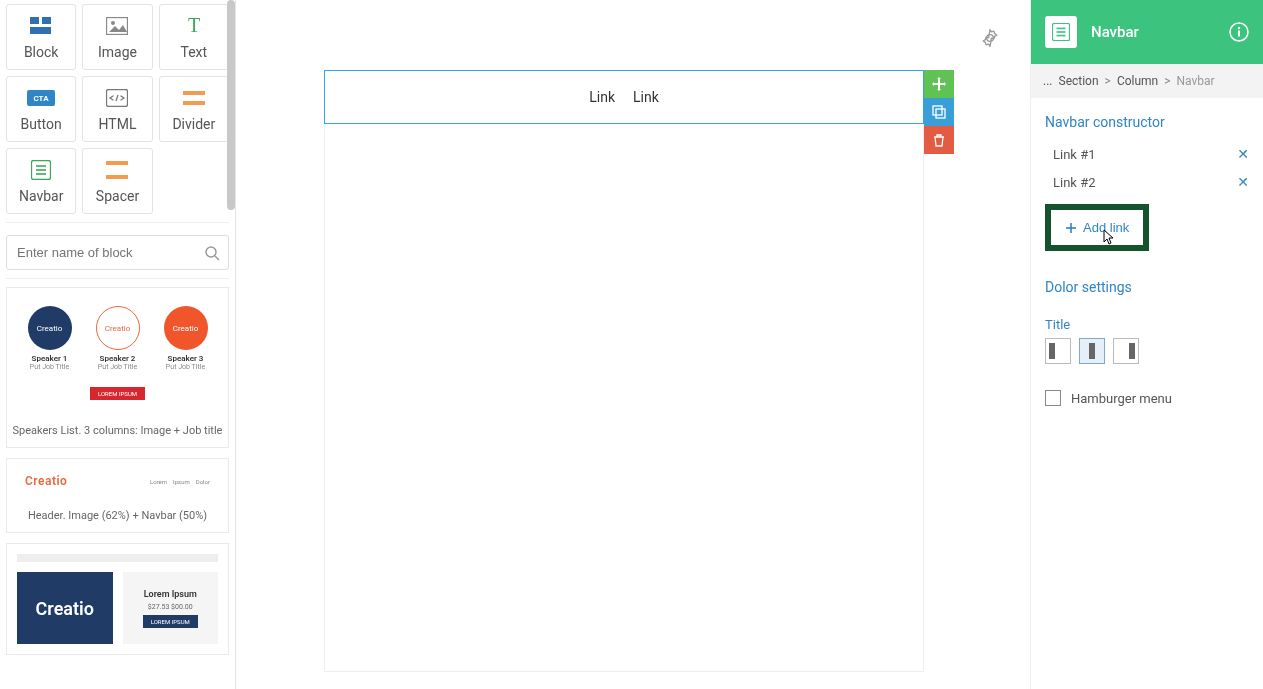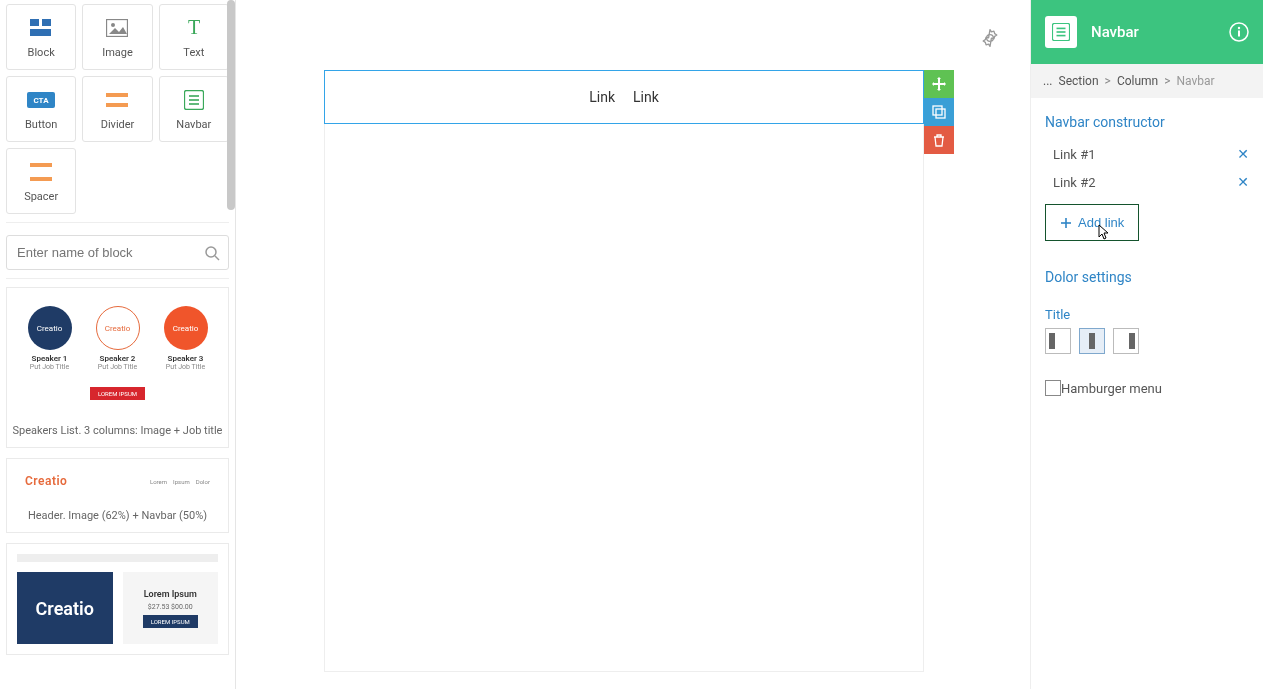--- a/index.html
+++ b/index.html
@@ -48,21 +48,21 @@
     height: 66px;
     display: flex;
     flex-direction: column;
     align-items: center;
     justify-content: center;
     gap: 6px;
     cursor: pointer;
     background: #fff;
   }
   .tool-tile .icon { height: 24px; display:flex; align-items:center; justify-content:center; }
-  .tool-tile .lbl { font-size: 11px; color: #555; }
+  .tool-tile .lbl { font-size: 14px; color: #555; }
 
   .search-block {
     margin: 12px 0 8px;
   }
   .search-wrap {
     position: relative;
     border: 1px solid #ddd;
     border-radius: 3px;
     background:#fff;
   }
@@ -229,21 +229,21 @@
     font-size: 13px;
     color: #555;
   }
   .link-row .x {
     margin-left:auto;
     color:#2f85c6;
     cursor:pointer;
     font-size: 14px;
   }
   .add-link-btn {
-    border: 1px solid #14532d;
+    border: 6px solid #14532d;
     color: #2f85c6;
     background: #fff;
     padding: 10px 14px;
     font-size: 13px;
     display:inline-flex;
     align-items:center;
     gap:6px;
     cursor:pointer;
     position:relative;
   }
@@ -262,21 +262,21 @@
     width:26px; height:26px;
     border:1px solid #bbb;
     display:flex; align-items:center; justify-content:center;
     cursor:pointer;
     background:#fff;
   }
   .align-opt.selected { background:#e6eef7; border-color:#7fa8cd; }
   .align-bar { width:6px; height:16px; background:#666; }
 
   .check-row {
-    display:flex; align-items:center; 
+    display:flex; align-items:center; gap:10px;
     margin-top: 26px;
     font-size: 13px;
     color:#555;
   }
   .checkbox {
     width:16px; height:16px;
     border:1.5px solid #888;
     background:#fff;
     cursor:pointer;
   }
@@ -324,20 +324,30 @@
       <div class="tool-tile">
         <span class="icon">
           <svg width="28" height="16" viewBox="0 0 28 16">
               <rect x="0" y="0" width="28" height="16" rx="2" fill="#2f85c6"></rect>
               <text x="14" y="11" text-anchor="middle" font-size="8" fill="#fff" font-weight="bold">CTA</text>
             </svg>
         </span>
         <span class="lbl">Button</span>
       </div>
 
+      <div class="tool-tile">
+        <span class="icon">
+          <svg width="22" height="18" viewBox="0 0 22 18">
+              <rect x="0.5" y="0.5" width="21" height="17" rx="2" fill="none" stroke="#777" stroke-width="1.3"></rect>
+              <path d="M7 7 L4 9 L7 11 M15 7 L18 9 L15 11" fill="none" stroke="#777" stroke-width="1.3" stroke-linecap="round"></path>
+              <line x1="12" y1="6" x2="10" y2="12" stroke="#777" stroke-width="1.3"></line>
+            </svg>
+        </span>
+        <span class="lbl">HTML</span>
+      </div>
 
       <div class="tool-tile">
         <span class="icon">
           <svg width="22" height="14" viewBox="0 0 22 14">
               <rect x="0" y="0" width="22" height="4" fill="#f49b52"></rect>
               <rect x="0" y="10" width="22" height="4" fill="#f49b52"></rect>
             </svg>
         </span>
         <span class="lbl">Divider</span>
       </div>

